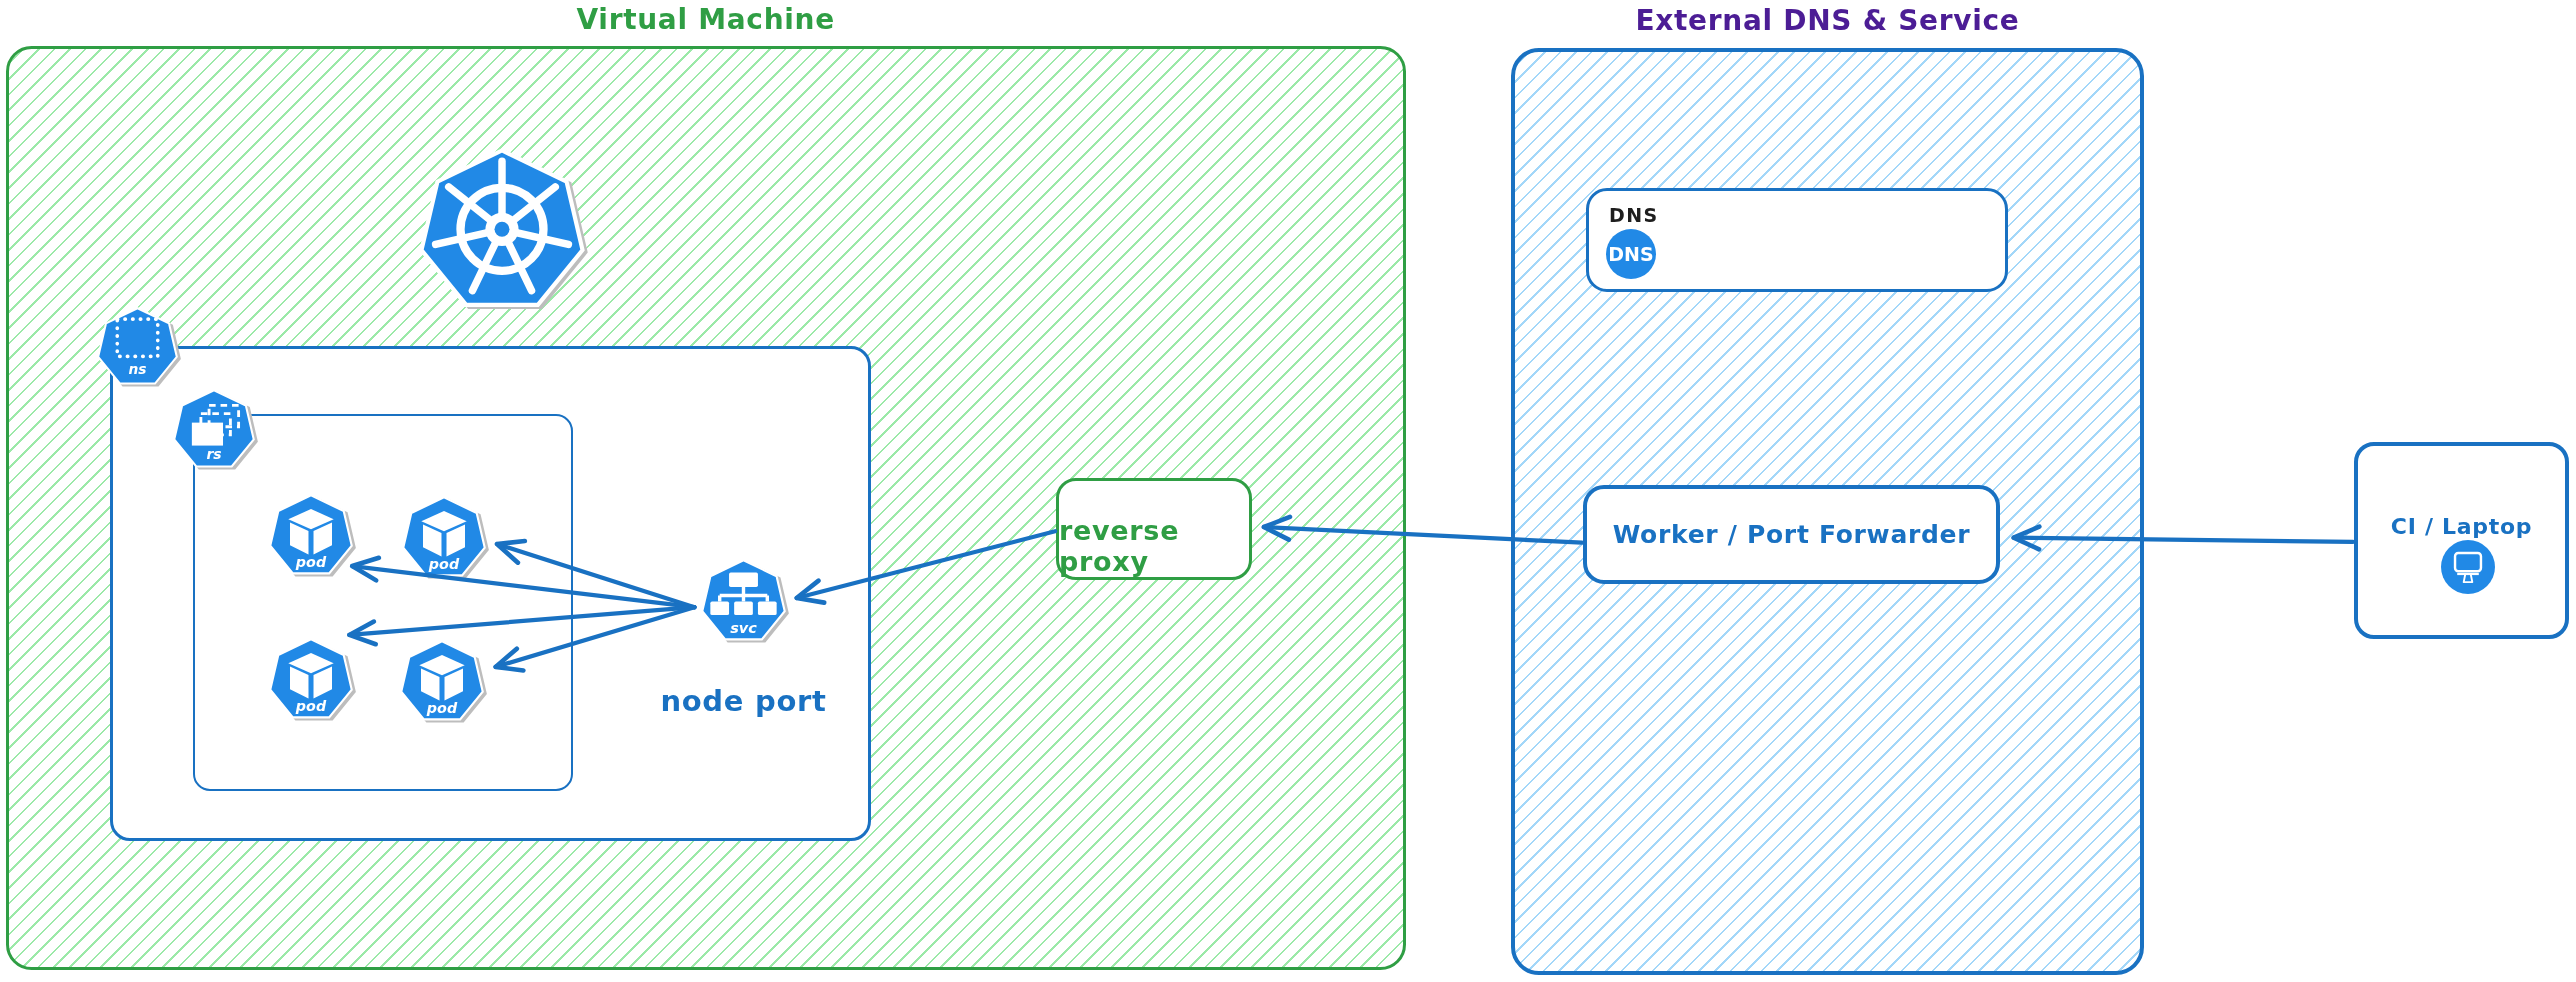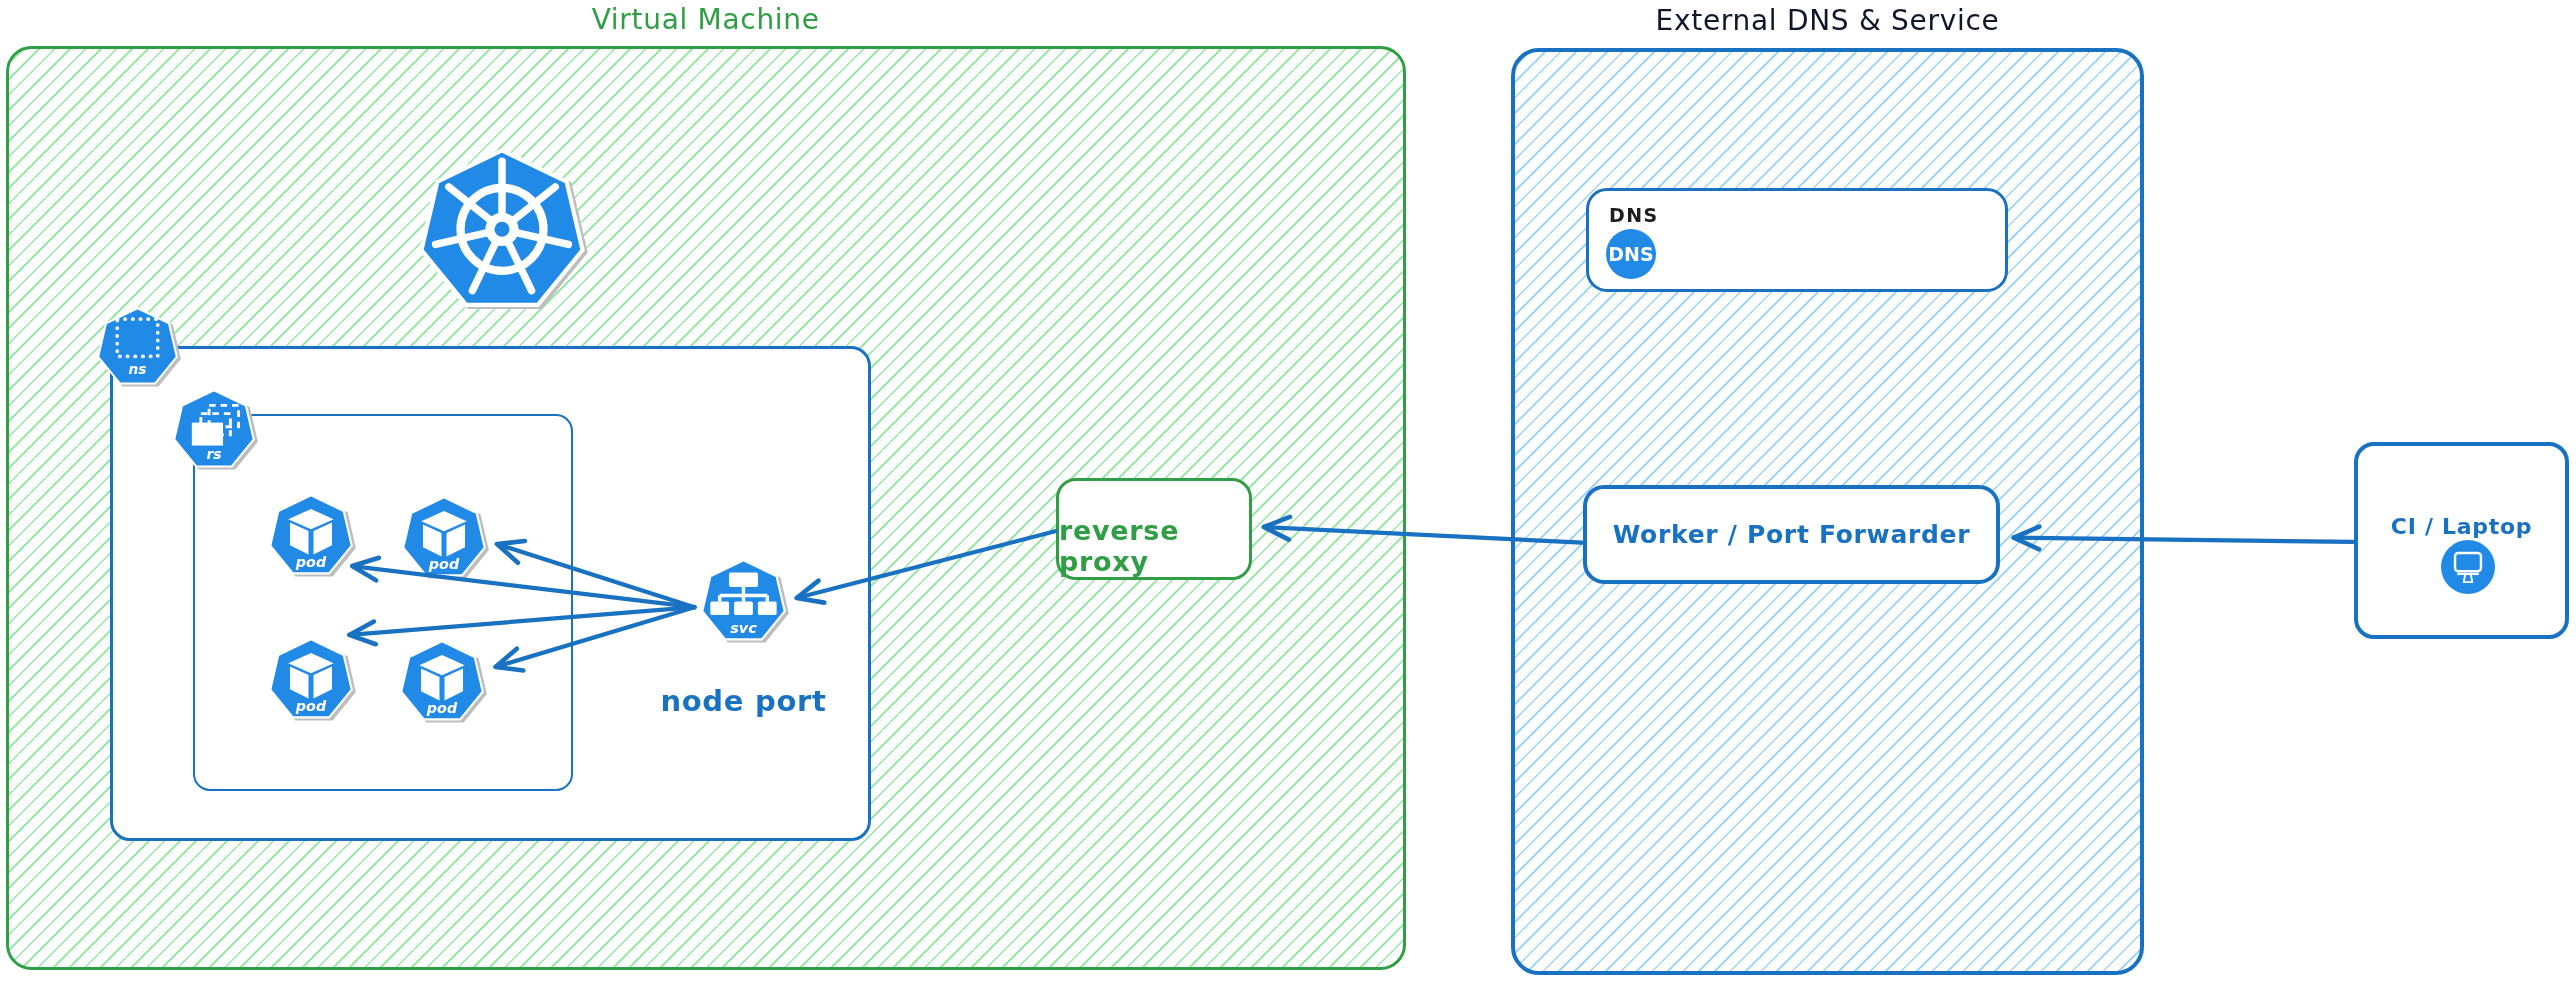--- a/index.html
+++ b/index.html
@@ -17,25 +17,25 @@
     background:repeating-linear-gradient(135deg, transparent 0 9.2px, #9be9a8 9.2px 11px);
     box-sizing:border-box;
   }
   .ext-box {
     left:1511px; top:48px; width:633px; height:927px;
     border:4.3px solid #1971c2; border-radius:28px;
     background:repeating-linear-gradient(135deg, transparent 0 9.2px, #a3d7f9 9.2px 11px);
     box-sizing:border-box;
   }
   .region-title {
-    font-size:28px; font-weight:normal; letter-spacing:0.7px;
+    font-size:28px; font-weight:bold; letter-spacing:0.7px;
     text-align:center; white-space:nowrap;
   }
   .green-t { color:#2f9e44; }
-  .blue-t  { color:#0f172a; }
+  .blue-t  { color:#4c1d95; }
 
   
   .card {
     background:#ffffff; box-sizing:border-box;
     display:flex; align-items:center; justify-content:center;
   }
   .ns-box   { left:110px; top:346px; width:755px; height:489px; border:3.6px solid #1971c2; border-radius:20px; background:#fff; }
   .rs-box   { left:193px; top:414px;  width:376px; height:373px; border:2.8px solid #1971c2; border-radius:17px; background:#fff; }
   .rp-box   { left:1056px; top:478px; width:196px; height:102px; border:3.6px solid #2f9e44; border-radius:20px;align-items:flex-end; }
   .dns-box  { left:1586px; top:188px; width:422px; height:104px; border:3.6px solid #1971c2; border-radius:21px; display:block; }

